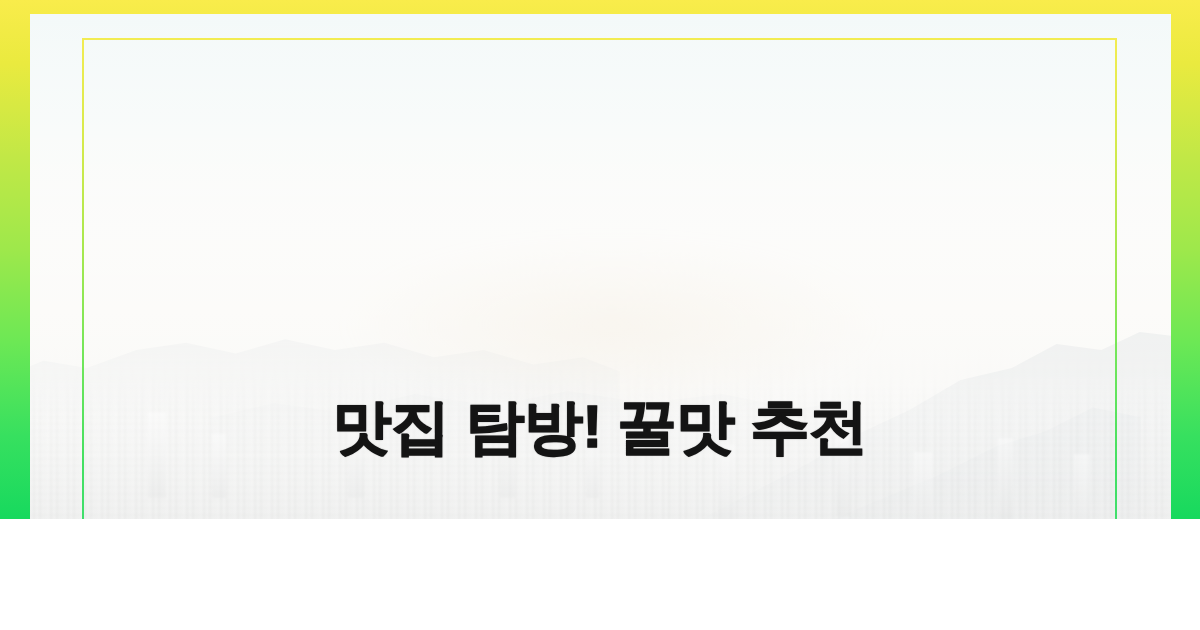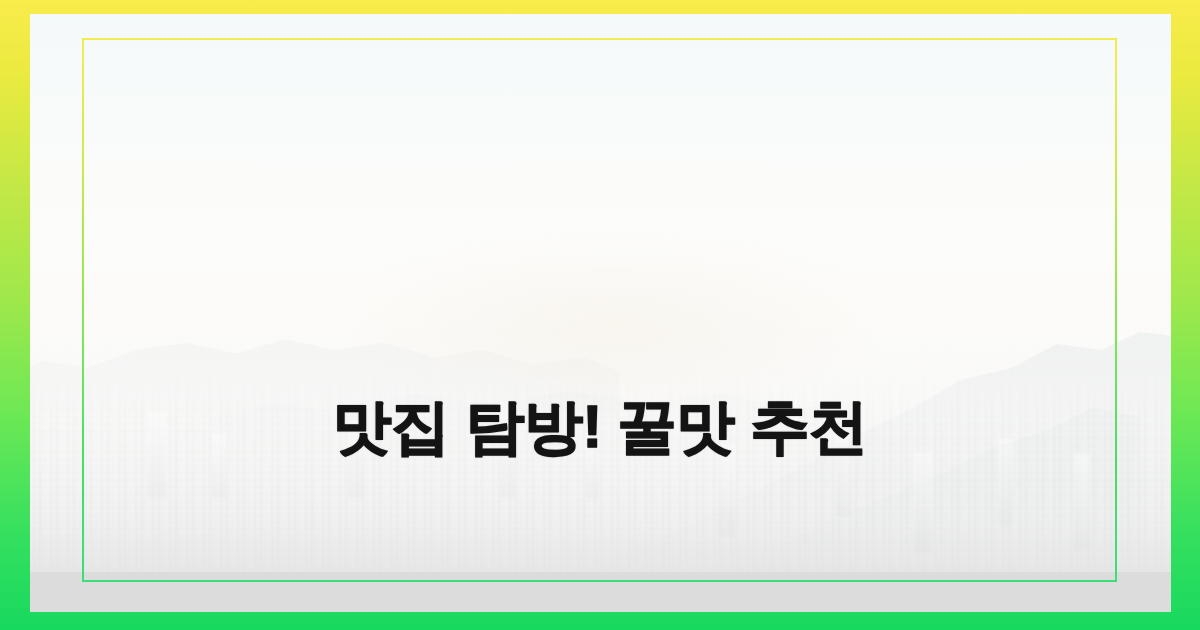--- a/index.html
+++ b/index.html
@@ -12,21 +12,21 @@
     width: 1200px;
     height: 630px;
     overflow: hidden;
     font-family: "Liberation Sans", "DejaVu Sans", sans-serif;
   }
 
   
   .thumb {
     position: relative;
     width: 1200px;
-    height: 630px;
+    height: 519px;
     box-sizing: border-box;
     overflow: hidden;
     background: linear-gradient(180deg,
                 #f9ec4b 0%,
                 #eaea3f 12%,
                 #c2e846 30%,
                 #9ee84b 48%,
                 #6ce855 66%,
                 #37e05f 84%,
                 #17d95e 100%);

